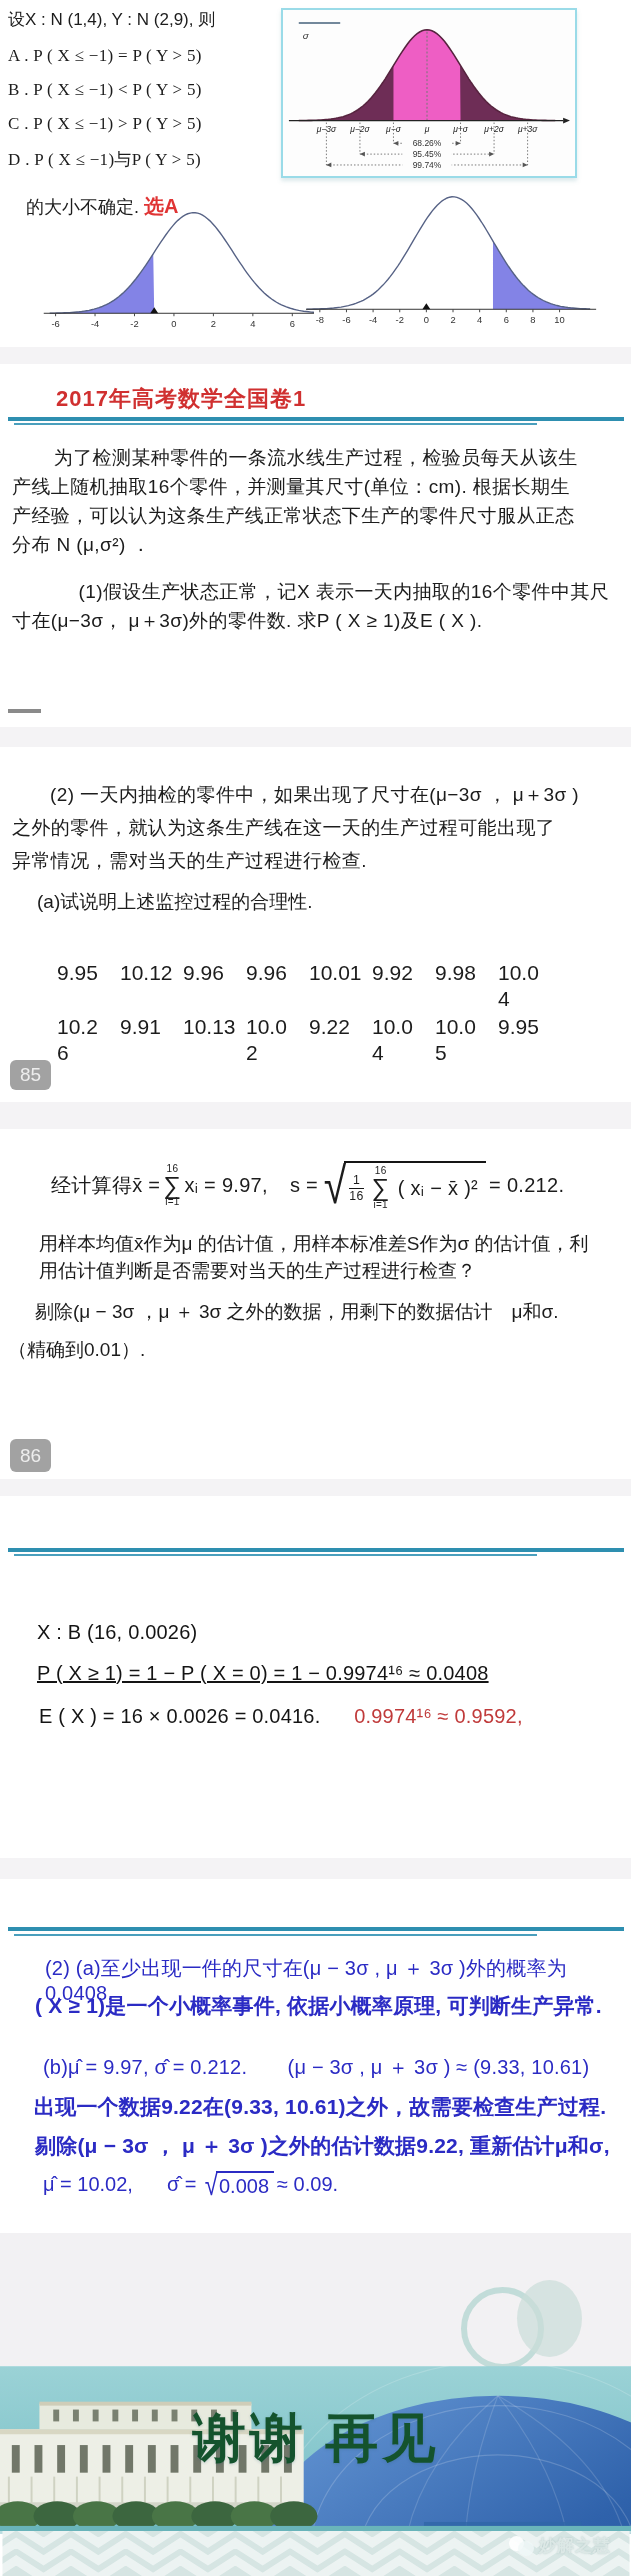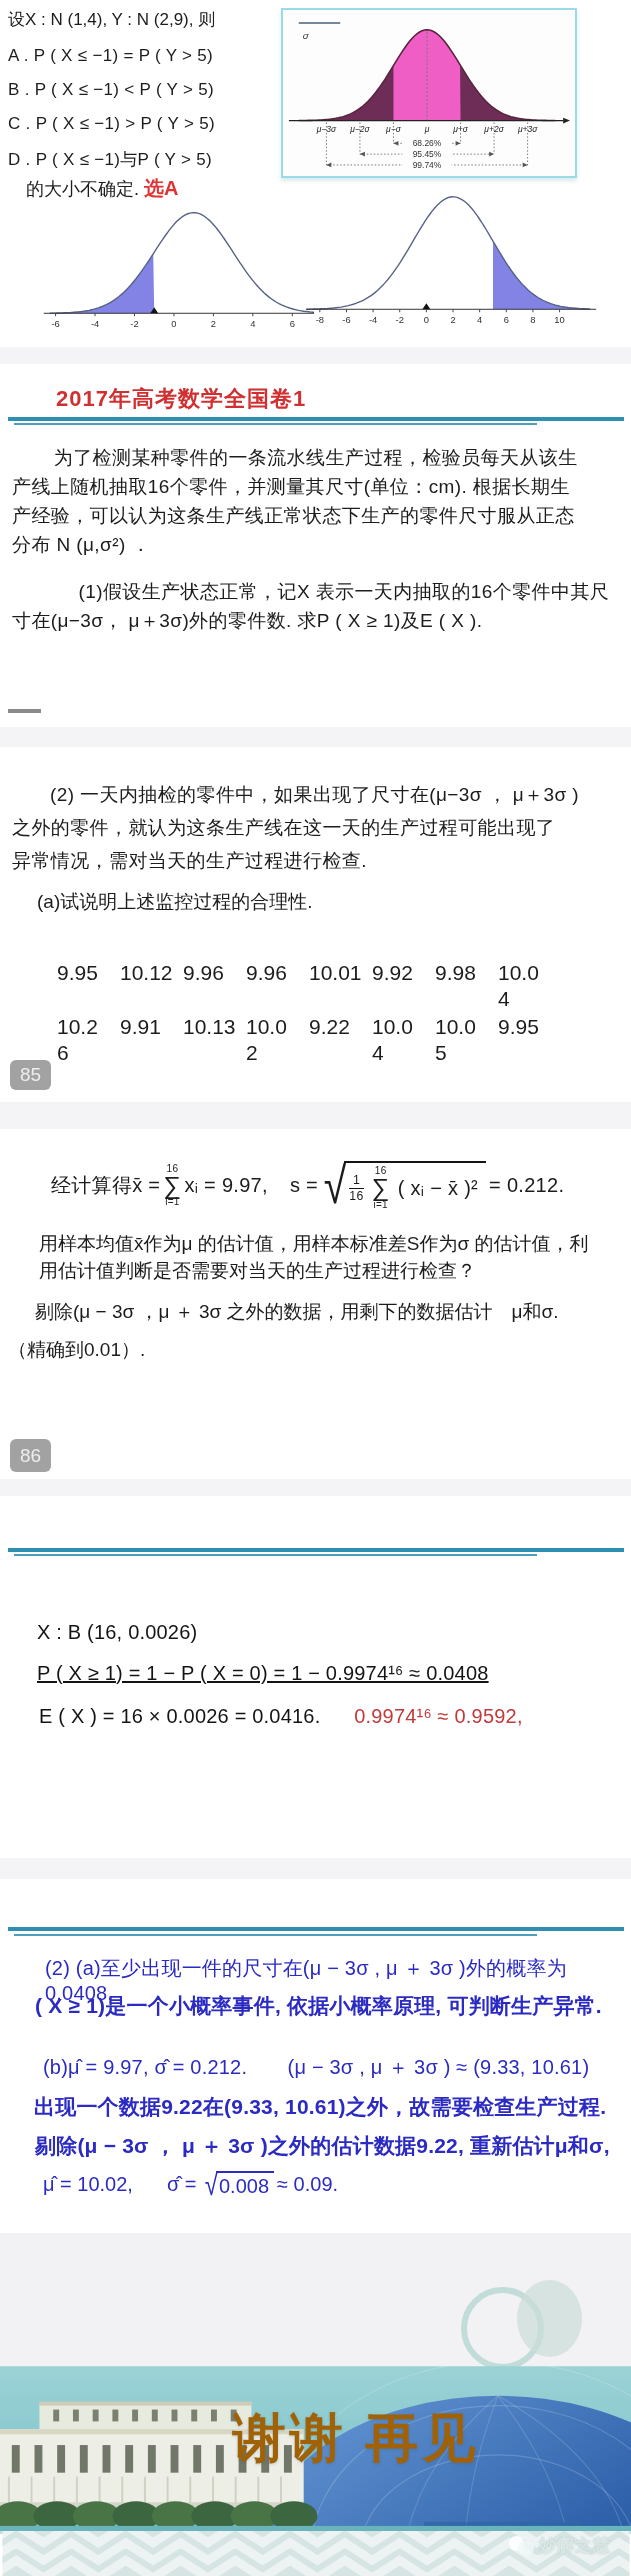--- a/index.html
+++ b/index.html
@@ -2,21 +2,21 @@
 <html style="--red_title: #d03030; --red_answer: #e03434; --red_formula: #c03a3a; --blue_text: #2b2bc4; --teal_rule: #2e8fb0; --teal_rule_thin: #4a9fbd; --band_gray: #f4f3f5; --badge_gray: #a2a2a2; --cyan_border: #9adbe8; --footer_gray: #f2f1f3; --pink_center: #ee5ec4; --purple_tail: #6e2d56; --blue_shade: #8383e6; --curve_stroke: #566285;"><head>
 <meta charset="utf-8">
 <style>
   html,body{margin:0;padding:0;background:#ffffff;}
   .page{position:relative;width:632px;height:2576px;background:#ffffff;overflow:hidden;
         font-family:"Liberation Sans","DejaVu Sans",sans-serif;color:#1c1c1c;}
   .abs{position:absolute;}
   .preline{white-space:pre-line;}
 
   
-  .q-line{font-size:17px;letter-spacing:0.3px;margin-bottom:14px;}
+  .q-line{font-size:17px;letter-spacing:0.3px;margin-bottom:14px;font-family:Liberation Serif, serif;}
   .q-setup{font-size:17px;margin-bottom:15px;}
   .q-concl{font-size:18px;margin-left:18px;}
   .q-ans{color:var(--red_answer);font-weight:bold;font-size:20px;}
 
   
   .sigma-box{left:281px;top:8px;width:292px;height:166px;border:2px solid var(--cyan_border);
              background:#fdfdfd;box-shadow:0 3px 4px rgba(120,170,180,.25);}
 
   
   .band{left:0;width:632px;background:var(--band_gray);}
@@ -70,40 +70,40 @@
   .s2row{display:flex;align-items:center;color:var(--blue_text);font-size:20px;}
   .s2row .radbody{border-top-color:var(--blue_text);}
 
   
   .footer-gray{left:0;top:2233px;width:632px;height:133px;background:var(--footer_gray);}
   .ring{left:461px;top:2287px;width:71px;height:71px;border-radius:50%;
         border:6px solid rgba(186,216,212,.85);}
   .blob{left:517px;top:2280px;width:65px;height:77px;border-radius:50%;
         background:rgba(203,221,216,.7);}
   .hero{left:0;top:2366px;width:632px;height:168px;}
-  .thanks{left:50%;top:2403px;transform:translateX(-50%);color:#a16207;font-size:53px;
-          font-weight:bold;letter-spacing:4px;white-space:nowrap;text-shadow:0 1px 3px rgba(40,90,110,.25);margin-left:40px;}
+  .thanks{left:50%;top:2403px;transform:translateX(-50%);color:#14532d;font-size:53px;
+          font-weight:bold;letter-spacing:4px;white-space:nowrap;text-shadow:0 1px 3px rgba(40,90,110,.25);}
   .chevrons{left:0;top:2531px;width:632px;height:45px;}
   .watermark{left:509px;top:2534px;display:flex;align-items:center;gap:4px;}
   .wm-logo{position:relative;width:26px;height:20px;}
   .wm-c1{position:absolute;left:0;top:0;width:15px;height:15px;border-radius:50%;background:rgba(255,255,255,.9);}
   .wm-c2{position:absolute;left:9px;top:5px;width:16px;height:15px;border-radius:50%;background:rgba(240,248,247,.8);}
   .wm-text{color:#dce8e6;font-size:17px;font-weight:bold;letter-spacing:1px;text-shadow:0 0 2px rgba(120,150,150,.4);}
 </style>
 </head>
 <body>
 
 <div class="page">
 
   <div class="abs" style="left:8px;top:8px;width:276px;">
     <div class="q-setup">设X :  N (1,4), Y :  N (2,9), 则</div>
     <div class="q-line">A . P ( X  ≤ −1) =  P ( Y  &gt;  5)</div>
     <div class="q-line">B . P ( X  ≤ −1) &lt;  P ( Y  &gt;  5)</div>
     <div class="q-line">C . P ( X  ≤ −1) &gt;  P ( Y  &gt;  5)</div>
-    <div class="q-line" style="margin-bottom:4px;">D . P ( X  ≤ −1)与P ( Y  &gt;  5)</div>
+    <div class="q-line" style="margin-bottom:22px;">D . P ( X  ≤ −1)与P ( Y  &gt;  5)</div>
     <div class="q-concl"><span>的大小不确定. </span><span class="q-ans">选A</span></div>
   </div>
 
   <div class="abs sigma-box">
     <svg id="sigma-svg" width="288" height="162" viewBox="0 0 292 164">
         <path d="M16,112 L 16.0,111.9 L 18.5,111.9 L 21.0,111.9 L 23.5,111.9 L 26.0,111.8 L 28.5,111.8 L 31.0,111.7 L 33.5,111.6 L 36.0,111.5 L 38.5,111.4 L 41.0,111.2 L 43.5,111.0 L 46.0,110.8 L 48.5,110.5 L 51.0,110.1 L 53.5,109.7 L 56.0,109.2 L 58.5,108.6 L 61.0,108.0 L 63.5,107.2 L 66.0,106.2 L 68.5,105.2 L 71.0,103.9 L 73.5,102.5 L 76.0,101.0 L 78.5,99.2 L 81.0,97.2 L 83.5,95.0 L 86.0,92.6 L 88.5,90.0 L 91.0,87.1 L 93.5,84.1 L 96.0,80.8 L 98.5,77.3 L 101.0,73.7 L 103.5,69.9 L 106.0,65.9 L 108.5,61.9 L 111.0,57.8 L 113.5,53.7 L 116.0,49.7 L 118.5,45.7 L 121.0,41.8 L 123.5,38.1 L 126.0,34.6 L 128.5,31.4 L 131.0,28.5 L 133.5,26.0 L 136.0,23.9 L 138.5,22.2 L 141.0,21.0 L 143.5,20.2 L 146.0,20.0 L 148.5,20.2 L 151.0,21.0 L 153.5,22.2 L 156.0,23.9 L 158.5,26.0 L 161.0,28.5 L 163.5,31.4 L 166.0,34.6 L 168.5,38.1 L 171.0,41.8 L 173.5,45.7 L 176.0,49.7 L 178.5,53.7 L 181.0,57.8 L 183.5,61.9 L 186.0,65.9 L 188.5,69.9 L 191.0,73.7 L 193.5,77.3 L 196.0,80.8 L 198.5,84.1 L 201.0,87.1 L 203.5,90.0 L 206.0,92.6 L 208.5,95.0 L 211.0,97.2 L 213.5,99.2 L 216.0,101.0 L 218.5,102.5 L 221.0,103.9 L 223.5,105.2 L 226.0,106.2 L 228.5,107.2 L 231.0,108.0 L 233.5,108.6 L 236.0,109.2 L 238.5,109.7 L 241.0,110.1 L 243.5,110.5 L 246.0,110.8 L 248.5,111.0 L 251.0,111.2 L 253.5,111.4 L 256.0,111.5 L 258.5,111.6 L 261.0,111.7 L 263.5,111.8 L 266.0,111.8 L 268.5,111.9 L 271.0,111.9 L 273.5,111.9 L 276.0,111.9 L 276,112 Z" fill="#6e2d56"></path>
         <path d="M112,112 L 112.0,56.2 L 114.5,52.1 L 117.0,48.1 L 119.5,44.1 L 122.0,40.3 L 124.5,36.7 L 127.0,33.3 L 129.5,30.2 L 132.0,27.5 L 134.5,25.1 L 137.0,23.2 L 139.5,21.7 L 142.0,20.6 L 144.5,20.1 L 147.0,20.0 L 149.5,20.5 L 152.0,21.4 L 154.5,22.8 L 157.0,24.7 L 159.5,27.0 L 162.0,29.6 L 164.5,32.7 L 167.0,36.0 L 169.5,39.5 L 172.0,43.3 L 174.5,47.3 L 177.0,51.3 L 179.5,55.4 L 180,112 Z" fill="#ee5ec4"></path>
         <path d="M16.0,111.9 L 18.5,111.9 L 21.0,111.9 L 23.5,111.9 L 26.0,111.8 L 28.5,111.8 L 31.0,111.7 L 33.5,111.6 L 36.0,111.5 L 38.5,111.4 L 41.0,111.2 L 43.5,111.0 L 46.0,110.8 L 48.5,110.5 L 51.0,110.1 L 53.5,109.7 L 56.0,109.2 L 58.5,108.6 L 61.0,108.0 L 63.5,107.2 L 66.0,106.2 L 68.5,105.2 L 71.0,103.9 L 73.5,102.5 L 76.0,101.0 L 78.5,99.2 L 81.0,97.2 L 83.5,95.0 L 86.0,92.6 L 88.5,90.0 L 91.0,87.1 L 93.5,84.1 L 96.0,80.8 L 98.5,77.3 L 101.0,73.7 L 103.5,69.9 L 106.0,65.9 L 108.5,61.9 L 111.0,57.8 L 113.5,53.7 L 116.0,49.7 L 118.5,45.7 L 121.0,41.8 L 123.5,38.1 L 126.0,34.6 L 128.5,31.4 L 131.0,28.5 L 133.5,26.0 L 136.0,23.9 L 138.5,22.2 L 141.0,21.0 L 143.5,20.2 L 146.0,20.0 L 148.5,20.2 L 151.0,21.0 L 153.5,22.2 L 156.0,23.9 L 158.5,26.0 L 161.0,28.5 L 163.5,31.4 L 166.0,34.6 L 168.5,38.1 L 171.0,41.8 L 173.5,45.7 L 176.0,49.7 L 178.5,53.7 L 181.0,57.8 L 183.5,61.9 L 186.0,65.9 L 188.5,69.9 L 191.0,73.7 L 193.5,77.3 L 196.0,80.8 L 198.5,84.1 L 201.0,87.1 L 203.5,90.0 L 206.0,92.6 L 208.5,95.0 L 211.0,97.2 L 213.5,99.2 L 216.0,101.0 L 218.5,102.5 L 221.0,103.9 L 223.5,105.2 L 226.0,106.2 L 228.5,107.2 L 231.0,108.0 L 233.5,108.6 L 236.0,109.2 L 238.5,109.7 L 241.0,110.1 L 243.5,110.5 L 246.0,110.8 L 248.5,111.0 L 251.0,111.2 L 253.5,111.4 L 256.0,111.5 L 258.5,111.6 L 261.0,111.7 L 263.5,111.8 L 266.0,111.8 L 268.5,111.9 L 271.0,111.9 L 273.5,111.9 L 276.0,111.9" fill="none" stroke="#57243f" stroke-width="1.6"></path>
         <line x1="146" y1="22" x2="146" y2="112" stroke="#777" stroke-dasharray="2,2" stroke-width="1"></line>
         <line x1="6" y1="112" x2="284" y2="112" stroke="#222" stroke-width="1.4"></line>

